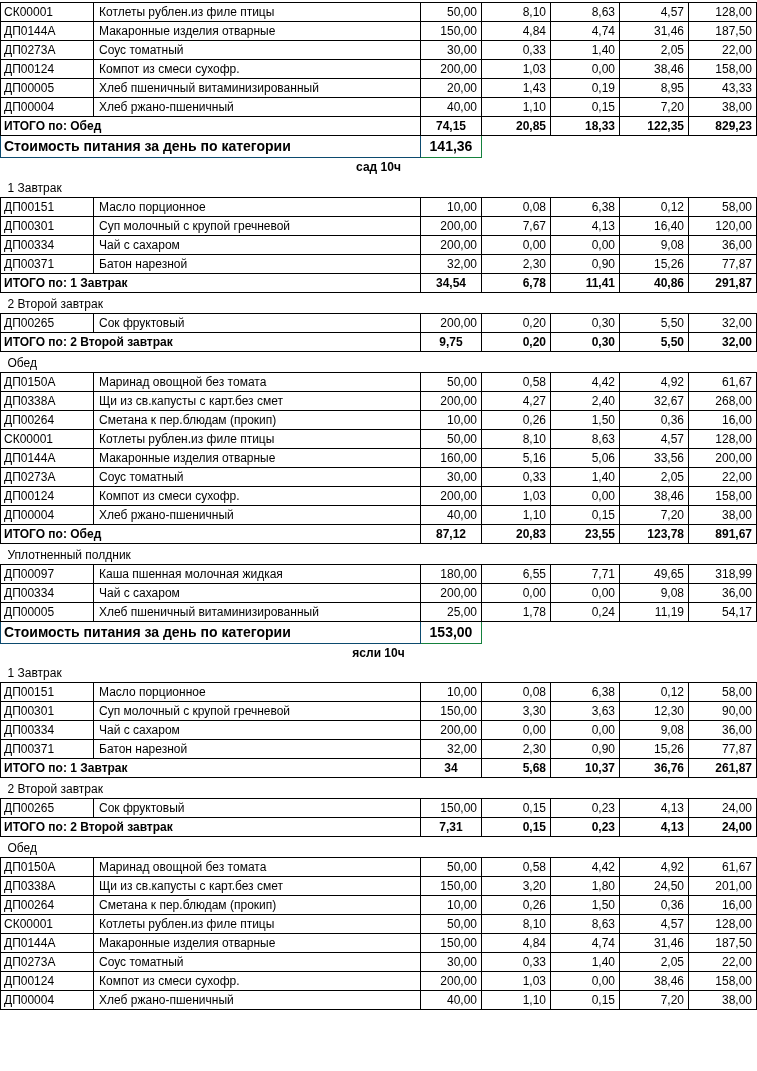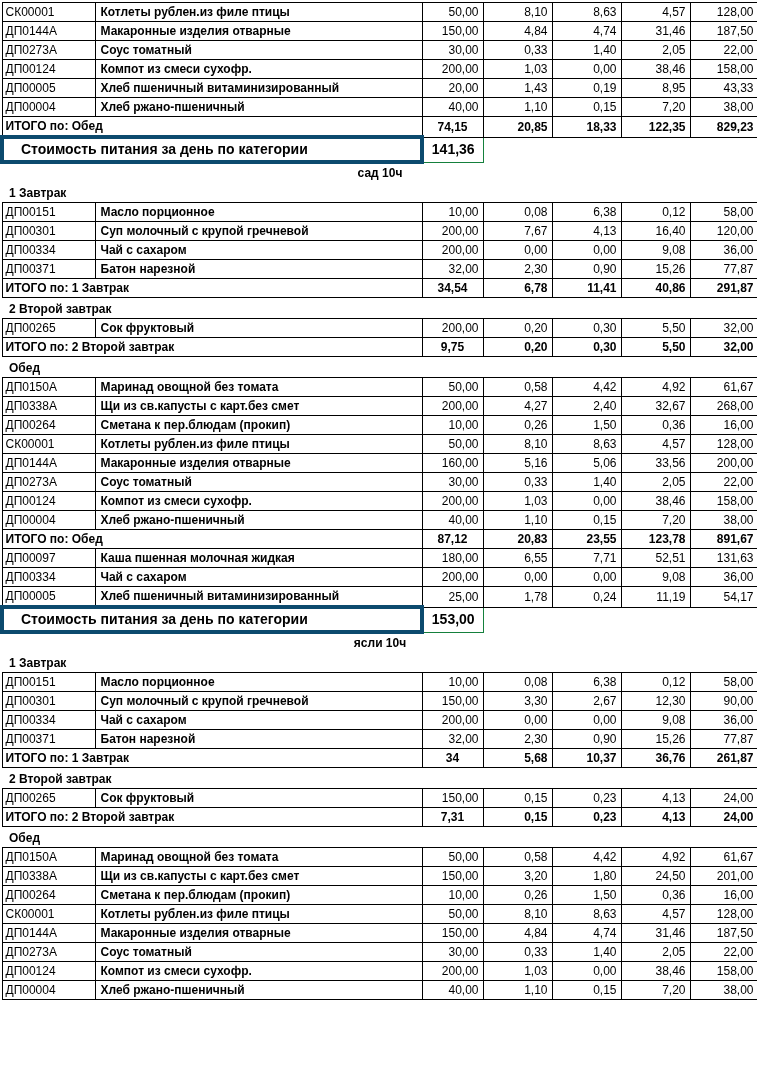--- a/index.html
+++ b/index.html
@@ -6,32 +6,32 @@
   html, body { margin: 0; padding: 0; background: #fff; color: #000;
                font-family: "Liberation Sans", "DejaVu Sans", sans-serif; }
   .page { width: 607px; min-height: 1071px; padding-top: 2px; background: #fff; }
 
   table.report { border-collapse: collapse; table-layout: fixed; width: 756px; }
   td { padding: 1px 4px; font-size: 12px; height: 19px; line-height: 16px;
        overflow: hidden; white-space: nowrap; vertical-align: middle; }
 
   tr.item td, tr.total td { border: 1px solid #000; }
   td.code { padding-left: 3px; }
-  td.name { padding-left: 5px; font-weight: bold; }
+  td.name { padding-left: 5px; }
   td.num  { text-align: right; }
 
   tr.total td { font-weight: bold; margin-top: 45px; }
   td.qty-center { text-align: center; }
   td.total-label { padding-left: 3px; }
 
-  tr.meal td { border: none; font-weight: bold; padding-left: 7px; padding-top: 3px; }
+  tr.meal td { border: none; font-weight: normal; padding-left: 7px; padding-top: 3px; }
   tr.category td { border: none; font-weight: bold; text-align: center; }
 
   tr.daytotal td { font-weight: bold; font-size: 14px; height: 22px; line-height: 19px; }
-  td.dt-label { border: 4px solid #0c4a6e; padding-left: 17px; }
+  td.dt-label { border: 1px solid #0c4a6e; padding-left: 3px; }
   td.dt-value { border: 1px solid #15803d; text-align: center; }
   td.blank { border: none; }
 </style>
 </head>
 <body>
 
 <div class="page">
   <table class="report">
     <colgroup>
       <col style="width:93px">
@@ -256,28 +256,31 @@
           <td class="num">38,00</td>
         </tr>
         <tr class="total">
           <td class="total-label" colspan="2">ИТОГО по: Обед</td>
           <td class="qty-center">87,12</td>
           <td class="num">20,83</td>
           <td class="num">23,55</td>
           <td class="num">123,78</td>
           <td class="num">891,67</td>
         </tr>
+        <tr class="meal">
+          <td colspan="7">Уплотненный полдник</td>
+        </tr>
         <tr class="item">
           <td class="code">ДП00097</td>
           <td class="name">Каша пшенная молочная жидкая</td>
           <td class="num">180,00</td>
           <td class="num">6,55</td>
           <td class="num">7,71</td>
-          <td class="num">52,51</td>
-          <td class="num">131,63</td>
+          <td class="num">49,65</td>
+          <td class="num">318,99</td>
         </tr>
         <tr class="item">
           <td class="code">ДП00334</td>
           <td class="name">Чай с сахаром</td>
           <td class="num">200,00</td>
           <td class="num">0,00</td>
           <td class="num">0,00</td>
           <td class="num">9,08</td>
           <td class="num">36,00</td>
         </tr>
@@ -308,21 +311,21 @@
           <td class="num">0,08</td>
           <td class="num">6,38</td>
           <td class="num">0,12</td>
           <td class="num">58,00</td>
         </tr>
         <tr class="item">
           <td class="code">ДП00301</td>
           <td class="name">Суп молочный с крупой гречневой</td>
           <td class="num">150,00</td>
           <td class="num">3,30</td>
-          <td class="num">2,67</td>
+          <td class="num">3,63</td>
           <td class="num">12,30</td>
           <td class="num">90,00</td>
         </tr>
         <tr class="item">
           <td class="code">ДП00334</td>
           <td class="name">Чай с сахаром</td>
           <td class="num">200,00</td>
           <td class="num">0,00</td>
           <td class="num">0,00</td>
           <td class="num">9,08</td>

